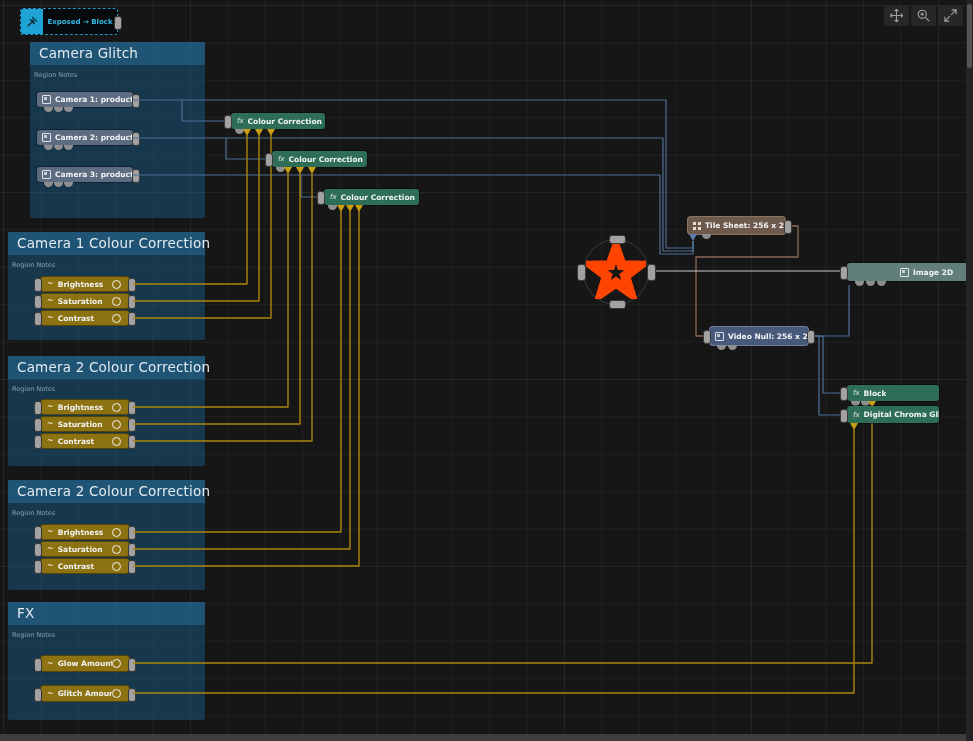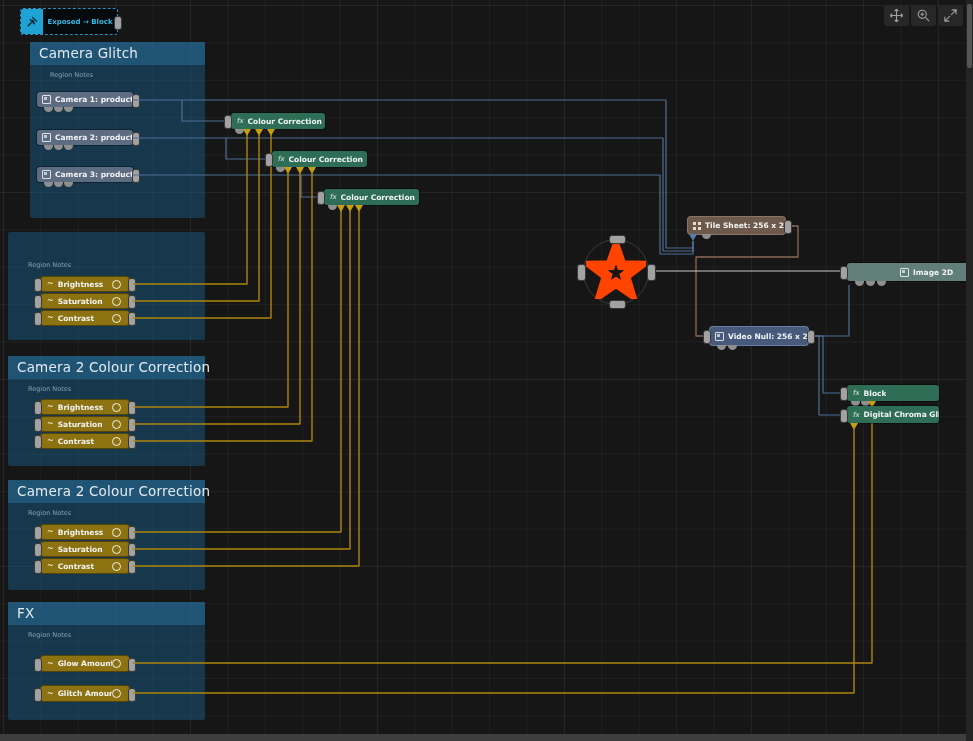--- a/index.html
+++ b/index.html
@@ -9,21 +9,21 @@
         linear-gradient(rgba(255,255,255,0.028) 1px, transparent 1px),
         linear-gradient(90deg, rgba(255,255,255,0.028) 1px, transparent 1px),
         linear-gradient(rgba(255,255,255,0.045) 1px, transparent 1px),
         linear-gradient(90deg, rgba(255,255,255,0.045) 1px, transparent 1px);
       background-size:187px 187px,187px 187px,37.4px 37.4px,37.4px 37.4px;
       background-position:3px 5px,3px 5px,3px 5px,3px 5px;}
   
   .region{position:absolute;background:rgba(25,105,160,0.40);border-radius:2px;z-index:0;}
   .region-head{position:absolute;left:0;top:0;right:0;height:23px;background:rgba(45,125,175,0.42);}
   .region-title{position:absolute;left:9px;top:3px;font-size:13.5px;color:#e2eaf0;letter-spacing:.2px;white-space:nowrap;}
-  .region-notes{position:absolute;top:29px;left:20px;font-size:6.5px;color:#84a2b4;}
+  .region-notes{position:absolute;top:29px;left:4px;font-size:6.5px;color:#84a2b4;}
   
   .gnode{position:absolute;display:flex;align-items:center;border-radius:3px;color:#f2f4f6;
          font-size:7.5px;font-weight:700;z-index:3;box-shadow:0 0 0 1px rgba(0,0,0,0.35);}
   .n-cam{background:#5d6c80;}
   .n-param{background:#8d7211;box-shadow:0 0 0 1px #554408;}
   .n-fx{background:#2e6e57;}
   .n-tile{background:#6e5a4c;box-shadow:0 0 0 1px #8a7464;}
   .n-image{background:#617e79;padding-left:48px;}
   .n-video{background:#475a7c;box-shadow:0 0 0 1px #6b7d9e;}
   .nlabel{margin-left:4px;white-space:nowrap;overflow:hidden;}
@@ -118,20 +118,23 @@
         <div class="gnode n-cam" style="left: 7px; top: 125px; width: 96px; height: 15px;">
           <span class="ic-sq"></span>
           <span class="nlabel">Camera 3: production...</span>
           <span class="pill pr"></span>
           <span class="bport dot" style="left: 7px;"></span>
           <span class="bport dot" style="left: 17px;"></span>
           <span class="bport dot" style="left: 27px;"></span>
         </div>
       </div>
       <div class="region" style="left: 8px; top: 232px; width: 197px; height: 108px;">
+        <div class="region-head">
+          <span class="region-title">Camera 1 Colour Correction</span>
+        </div>
         <span class="region-notes">Region Notes</span>
         <div class="gnode n-param" style="left: 33px; top: 45px; width: 88px; height: 14px;">
           <span class="pill pl"></span>
           <span class="ic-wave">~</span>
           <span class="nlabel">Brightness</span>
           <span class="ring"></span>
           <span class="pill pr"></span>
         </div>
         <div class="gnode n-param" style="left: 33px; top: 62px; width: 88px; height: 14px;">
           <span class="pill pl"></span>

